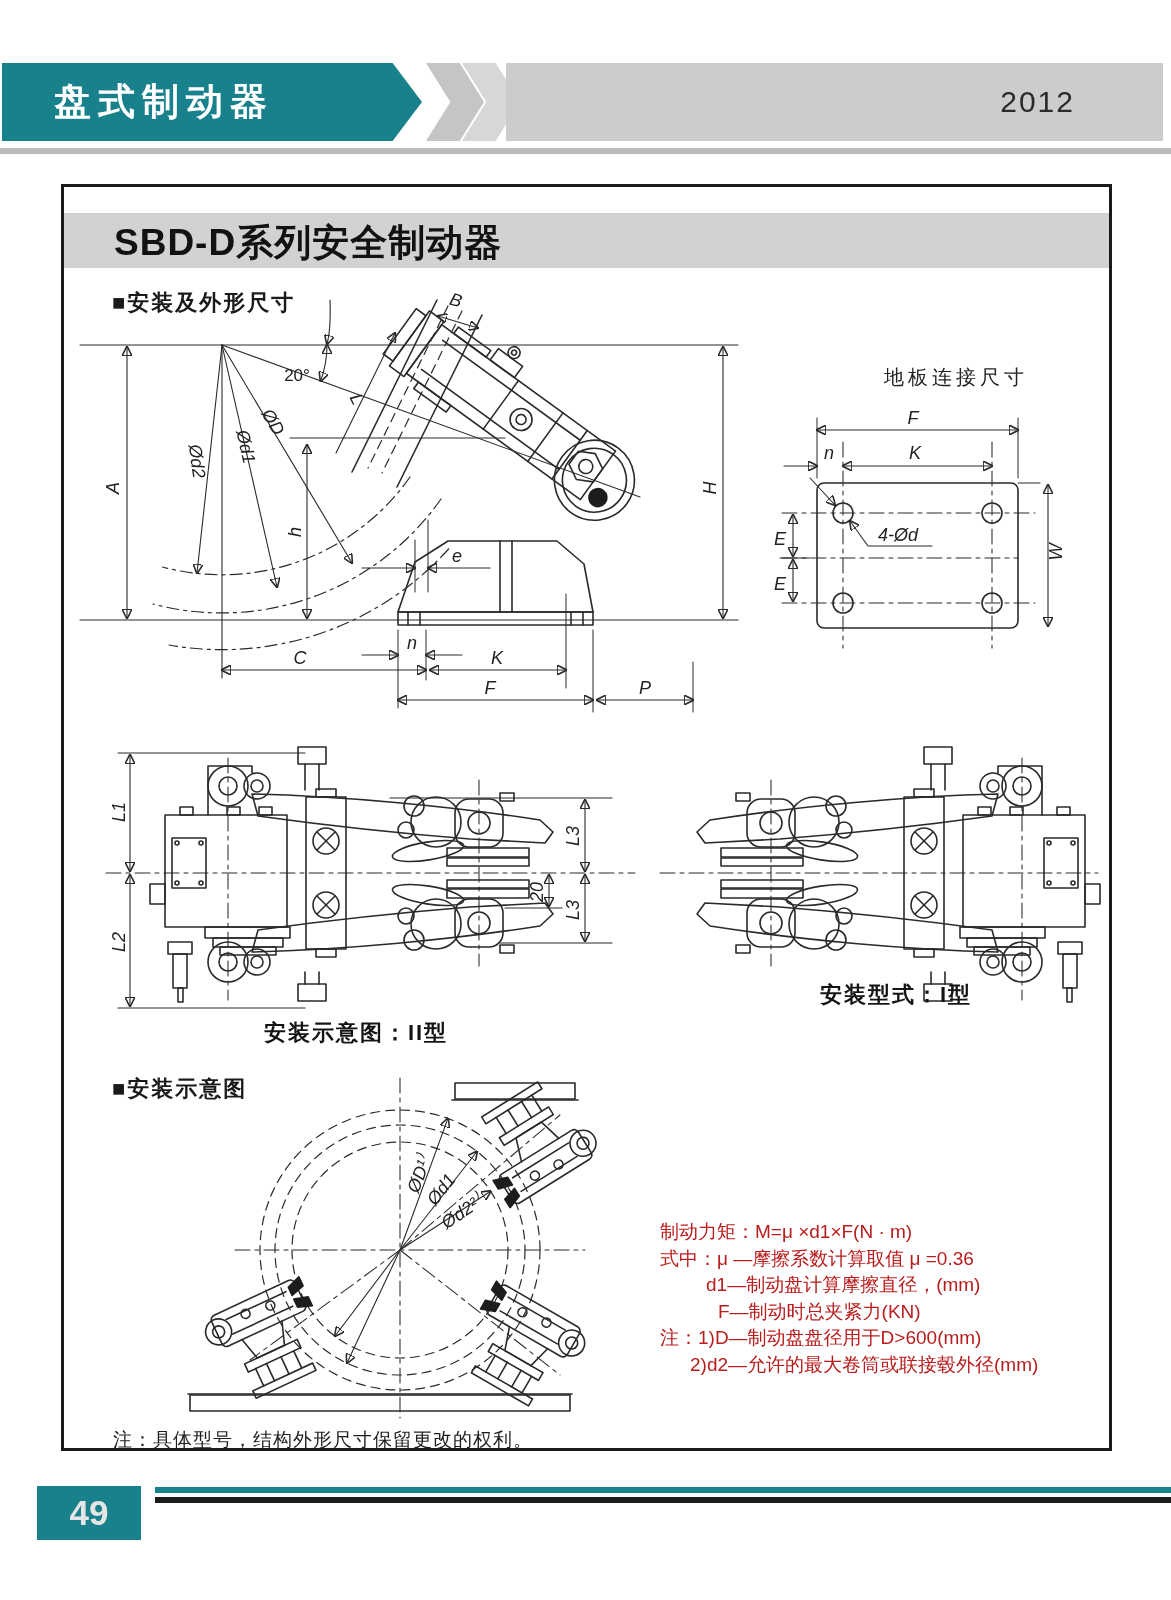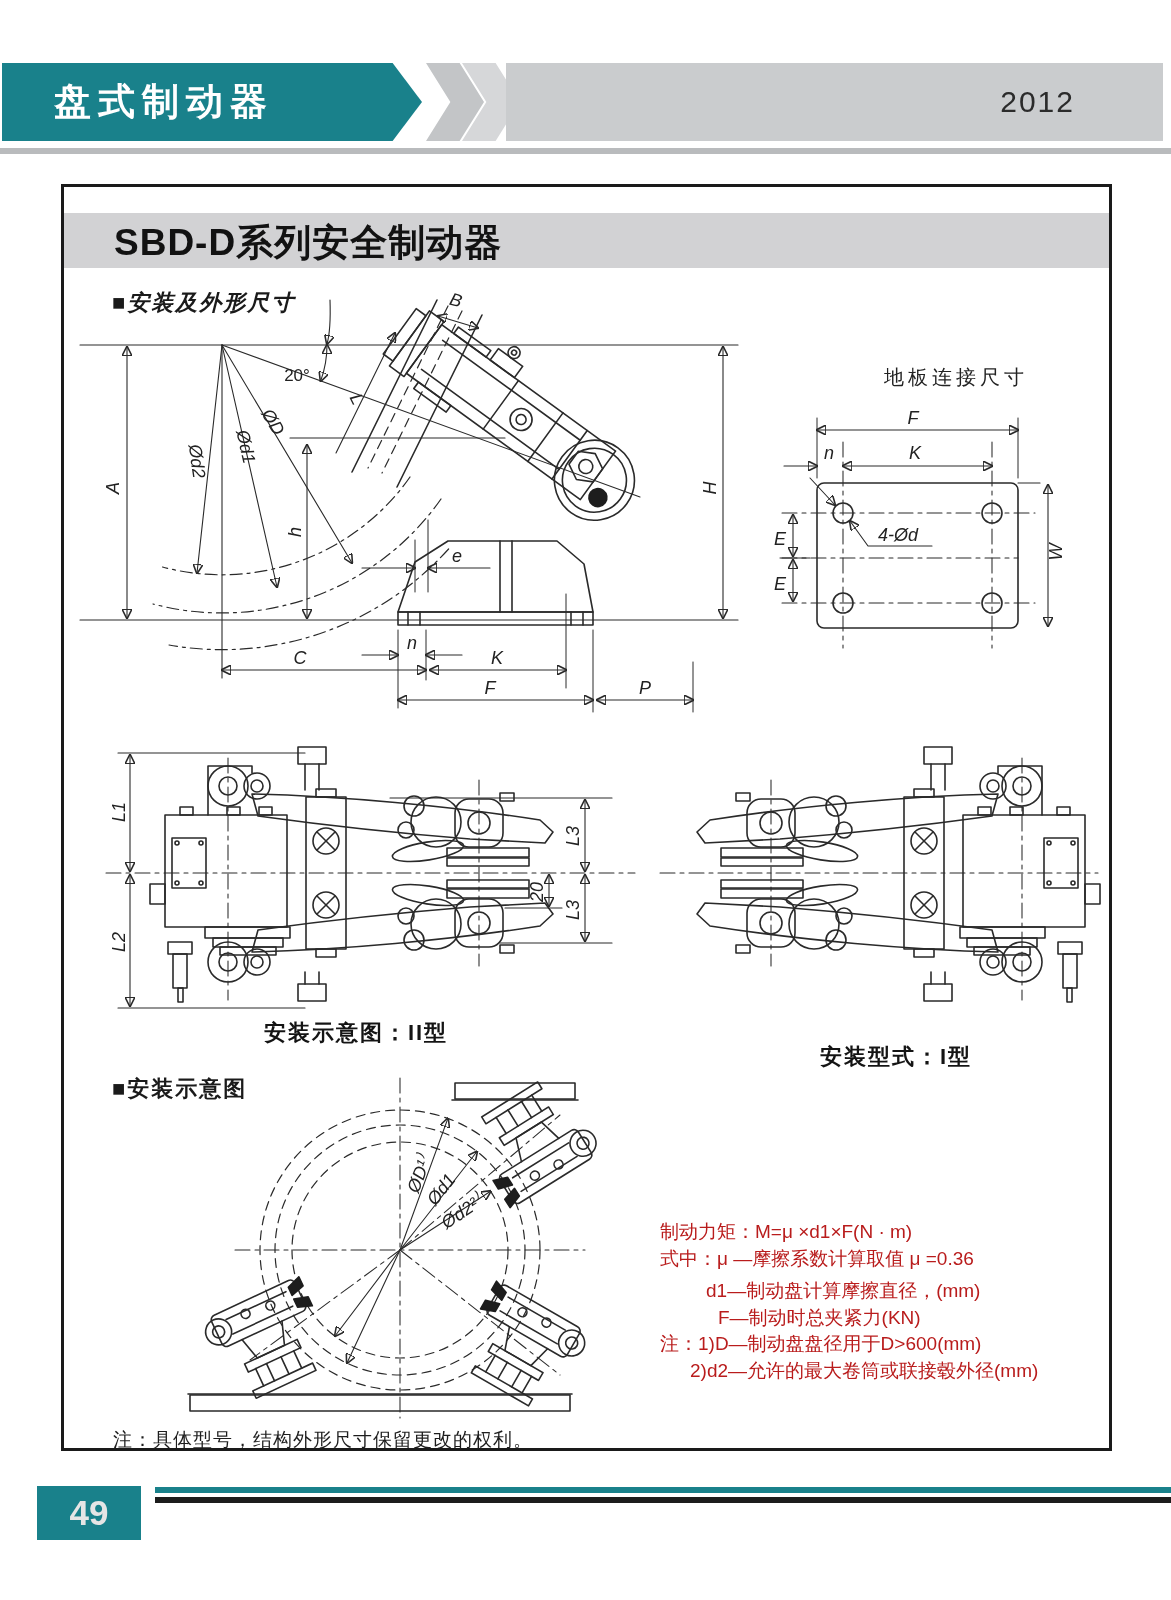--- a/index.html
+++ b/index.html
@@ -19,21 +19,21 @@
   .banner-gray{left:506px;top:63px;width:657px;height:78px;background:var(--bar_gray);}
   .year{position:absolute;right:88px;top:0;height:78px;line-height:78px;
     font-size:30px;color:#2b2b2b;letter-spacing:2px;}
   .header-line{left:0;top:148px;width:1171px;height:6px;background:#b9bbbd;}
 
   
   .frame{left:61px;top:184px;width:1045px;height:1261px;border:3px solid #1a1a1a;}
   .title-band{left:64px;top:213px;width:1045px;height:55px;background:var(--band_gray);}
   .page-title{left:114px;top:218px;font-size:37px;font-weight:bold;color:#121212;letter-spacing:1px;}
   .sec-head{font-size:22px;font-weight:bold;color:#1a1a1a;letter-spacing:2px;}
-  .sec1{left:112px;top:288px;font-style:italic;}
+  .sec1{left:112px;top:288px;}
   .sec2{left:112px;top:1074px;}
 
   
   svg{position:absolute;overflow:visible;}
   svg line,svg path,svg polyline,svg rect,svg circle,svg ellipse,svg polygon
     {stroke:var(--line);fill:none;stroke-width:1.6;stroke-linecap:round;stroke-linejoin:round;}
   svg .dim{stroke-width:1.1;}
   svg .thin{stroke-width:1;}
   svg .cl{stroke-width:1.05;stroke-dasharray:15 5 4 5;}
   svg .dash{stroke-dasharray:9 6;stroke-width:1.2;}
@@ -42,21 +42,21 @@
   svg .lbl{font-style:italic;font-size:18px;}
   svg .fillDark{fill:#1d1d1d;stroke:#1d1d1d;}
   svg .wh{fill:#fff;}
 
   
   .caption{font-size:22px;font-weight:bold;color:#141414;text-align:center;letter-spacing:2px;}
   .plate-title{left:818px;top:364px;width:210px;text-align:right;font-size:20px;
     letter-spacing:4px;color:#222;}
   .formulas{left:660px;top:1219px;width:450px;font-size:19px;line-height:26.5px;color:#b91c1c;}
   .formulas div{white-space:nowrap;}
-  .f3{padding-left:46px;margin-top:6px;} .f4{padding-left:58px;} .f6{padding-left:30px;}
+  .f3{padding-left:46px;} .f4{padding-left:58px;} .f6{padding-left:30px;}
   .note{left:113px;top:1427px;font-size:19px;color:#1d1d1d;letter-spacing:1px;}
 
   
   .page-box{left:37px;top:1486px;width:104px;height:54px;background:var(--teal);
     color:#e5e5e5;font-size:35px;font-weight:bold;text-align:center;line-height:54px;}
   .foot-teal{left:155px;top:1487px;width:1016px;height:6px;background:var(--teal);}
   .foot-black{left:155px;top:1497px;width:1016px;height:6px;background:#1c1c1c;}
 </style>
 </head>
 <body>
@@ -319,21 +319,21 @@
   <text class="lbl" x="574" y="915" text-anchor="middle" transform="rotate(-90 574 910)">L3</text>
   <line class="dim" x1="505" y1="908" x2="562" y2="908"></line>
   <line class="dim" x1="549" y1="875" x2="549" y2="906" marker-start="url(#mk3)" marker-end="url(#mk3)"></line>
   <text class="lbl" x="538" y="897" text-anchor="middle" transform="rotate(-90 538 892)">20</text>
 
   <line class="cl" x1="660" y1="873" x2="1098" y2="873"></line>
   <use href="#assy" transform="translate(1250 0) scale(-1 1)"></use>
 </svg>
 
 <div class="abs caption" style="left:256px;top:1018px;width:200px;">安装示意图：II型</div>
-<div class="abs caption" style="left:796px;top:1042px;width:200px;">安装型式：I型</div>
+<div class="abs caption" style="left:796px;top:980px;width:200px;">安装型式：I型</div>
 
 <div class="abs sec-head sec2">■安装示意图</div>
 
 <svg class="abs" style="left:170px;top:1060px;" width="440" height="360" viewBox="170 1060 440 360">
   <defs>
     <marker id="mk4" viewBox="0 0 10 10" refX="9" refY="5" markerWidth="9" markerHeight="9" orient="auto-start-reverse">
       <path d="M0,0L10,5L0,10z" fill="#2a2a2a" stroke="none"></path>
     </marker>
     <pattern id="hat" width="9" height="9" patternUnits="userSpaceOnUse" patternTransform="rotate(45)">
       <line x1="0" y1="0" x2="0" y2="9" stroke="#2a2a2a" stroke-width="1.3"></line>

